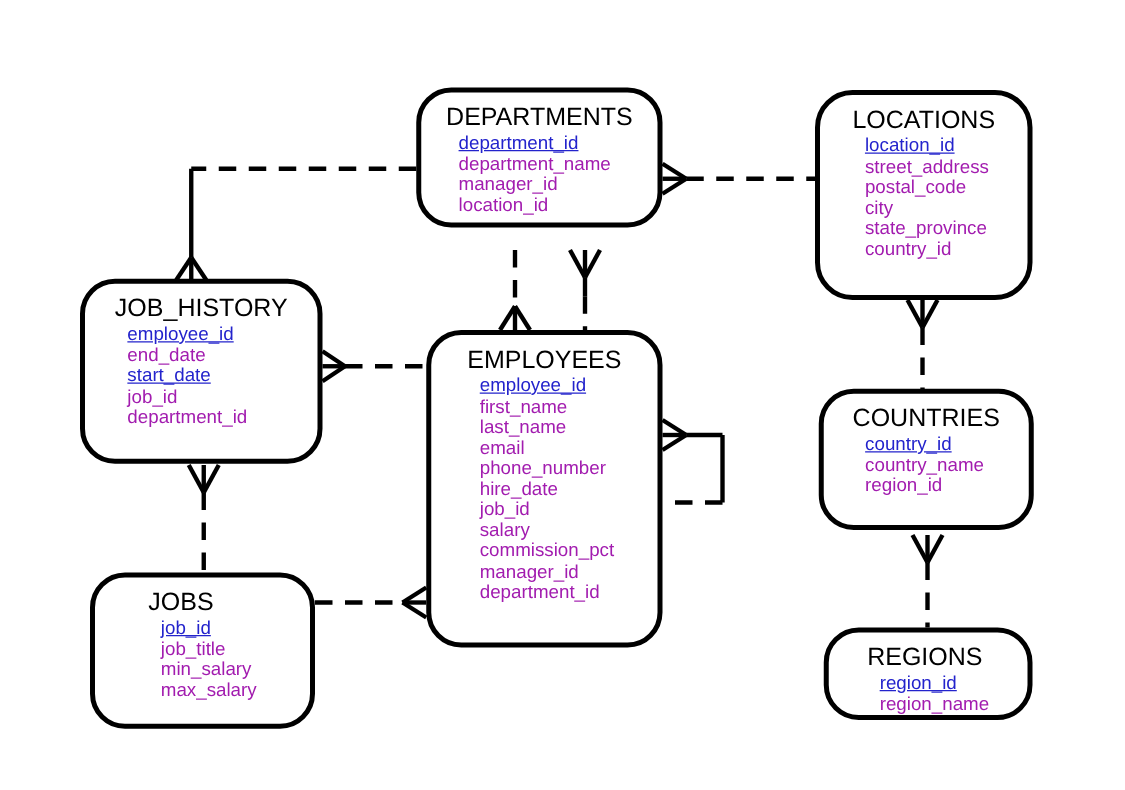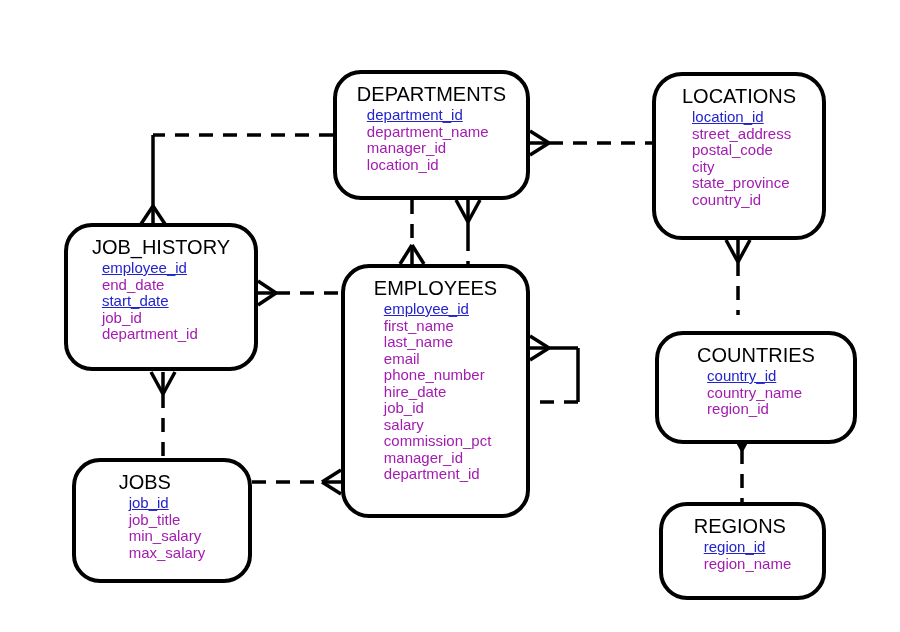--- a/index.html
+++ b/index.html
@@ -80,20 +80,20 @@
         <line x1="738" y1="262" x2="750" y2="240" stroke="#000000" stroke-width="3.5"></line>
         <line x1="738" y1="262" x2="738" y2="315" stroke="#000000" stroke-width="3.5" stroke-dasharray="14 10"></line>
       </g>
       <g>
         <line x1="742" y1="450" x2="730" y2="428" stroke="#000000" stroke-width="3.5"></line>
         <line x1="742" y1="450" x2="742" y2="428" stroke="#000000" stroke-width="3.5"></line>
         <line x1="742" y1="450" x2="754" y2="428" stroke="#000000" stroke-width="3.5"></line>
         <line x1="742" y1="450" x2="742" y2="502" stroke="#000000" stroke-width="3.5" stroke-dasharray="14 10"></line>
       </g>
     </svg>
-<div class="entity" style="left: 333px; top: 70px; width: 197px; height: 130px;"><div class="entity-inner"><div class="etitle">DEPARTMENTS</div><div class="field pk">department_id</div><div class="field">department_name</div><div class="field">manager_id</div><div class="field">location_id</div></div></div>
+<div class="entity" style="left: 333px; top: 70px; width: 197px; height: 112px;"><div class="entity-inner"><div class="etitle">DEPARTMENTS</div><div class="field pk">department_id</div><div class="field">department_name</div><div class="field">manager_id</div><div class="field">location_id</div></div></div>
     <div class="entity" style="left: 652px; top: 72px; width: 174px; height: 168px; border-radius: 30px;"><div class="entity-inner"><div class="etitle">LOCATIONS</div><div class="field pk">location_id</div><div class="field">street_address</div><div class="field">postal_code</div><div class="field">city</div><div class="field">state_province</div><div class="field">country_id</div></div></div>
     <div class="entity" style="left: 64px; top: 223px; width: 194px; height: 148px;"><div class="entity-inner"><div class="etitle">JOB_HISTORY</div><div class="field pk">employee_id</div><div class="field">end_date</div><div class="field pk">start_date</div><div class="field">job_id</div><div class="field">department_id</div></div></div>
     <div class="entity" style="left: 341px; top: 264px; width: 189px; height: 254px;"><div class="entity-inner"><div class="etitle">EMPLOYEES</div><div class="field pk">employee_id</div><div class="field">first_name</div><div class="field">last_name</div><div class="field">email</div><div class="field">phone_number</div><div class="field">hire_date</div><div class="field">job_id</div><div class="field">salary</div><div class="field">commission_pct</div><div class="field">manager_id</div><div class="field">department_id</div></div></div>
-    <div class="entity" style="left: 655px; top: 331px; width: 202px; height: 113px;"><div class="entity-inner"><div class="etitle">COUNTRIES</div><div class="field pk">country_id</div><div class="field">country_name</div><div class="field">region_id</div></div></div>
+    <div class="entity" style="left: 655px; top: 311px; width: 172px; height: 113px;"><div class="entity-inner"><div class="etitle">COUNTRIES</div><div class="field pk">country_id</div><div class="field">country_name</div><div class="field">region_id</div></div></div>
     <div class="entity" style="left: 72px; top: 458px; width: 180px; height: 125px;"><div class="entity-inner"><div class="etitle">JOBS</div><div class="field pk">job_id</div><div class="field">job_title</div><div class="field">min_salary</div><div class="field">max_salary</div></div></div>
-    <div class="entity" style="left: 659px; top: 502px; width: 167px; height: 98px;"><div class="entity-inner"><div class="etitle">REGIONS</div><div class="field pk">region_id</div><div class="field">region_name</div></div></div>
+    <div class="entity" style="left: 659px; top: 502px; width: 167px; height: 74px;"><div class="entity-inner"><div class="etitle">REGIONS</div><div class="field pk">region_id</div><div class="field">region_name</div></div></div>
   </div>
 
 </body></html>

